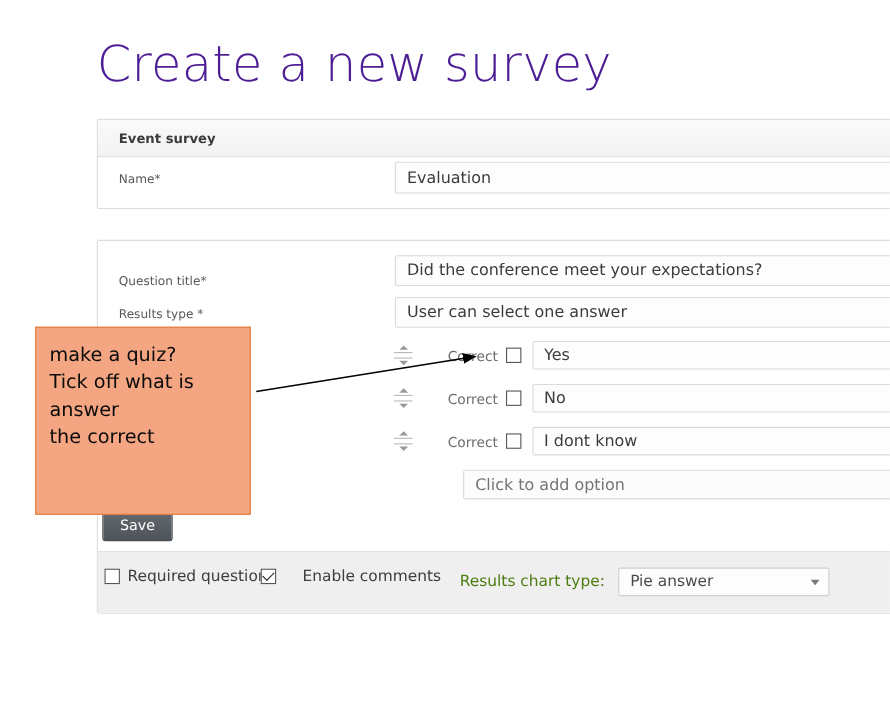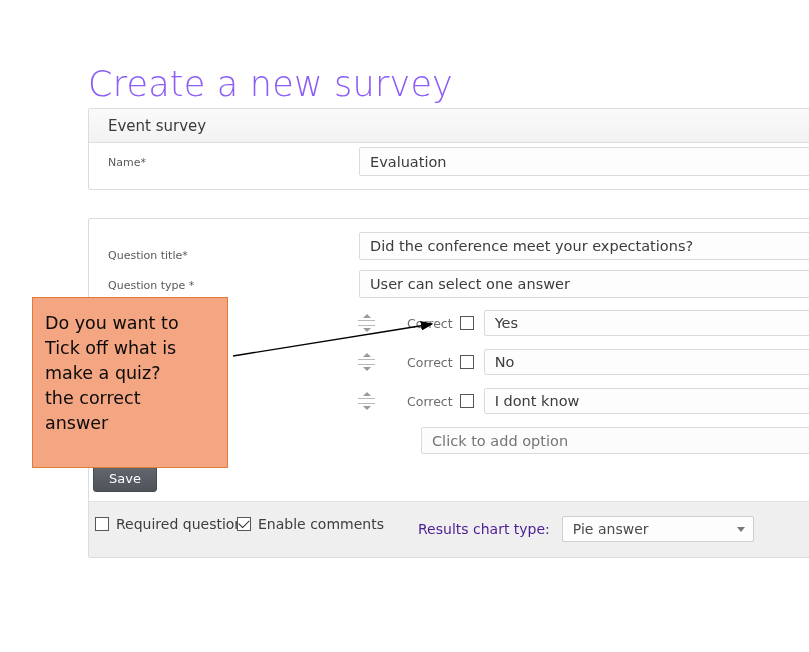--- a/index.html
+++ b/index.html
@@ -18,26 +18,25 @@
     position: relative;
     width: 809px;
     height: 652px;
   }
 
   
   .page-title {
     position: absolute;
     left: 88px;
     top: 32px;
-    font-size: 35px;
+    font-size: 45px;
     font-weight: 300;
-    color: #8b5cf6;
+    color: #4c1d95;
     letter-spacing: 0.2px;
     white-space: nowrap;
-    margin-top: 32px;
   }
 
   
   .panel {
     position: absolute;
     left: 88px;
     width: 760px;            
     background: #ffffff;
     border: 1px solid #dcdcdc;
     border-radius: 2px;
@@ -49,22 +48,22 @@
   .panel-header {
     height: 34px;
     background: linear-gradient(#fafafa, #f2f2f2);
     border-bottom: 1px solid #dddddd;
     box-sizing: border-box;
     display: flex;
     align-items: center;
     padding-left: 19px;
   }
   .panel-header-title {
-    font-size: 15px;
-    font-weight: normal;
+    font-size: 12px;
+    font-weight: bold;
     color: #3b3b3b;
   }
   .panel-body {
     position: relative;
     height: calc(100% - 34px);
   }
   .panel-question .panel-body { height: 100%; }
 
   
   .form-label {
@@ -216,23 +215,23 @@
   .footer-item {
     position: absolute;
     display: flex;
     align-items: center;
     font-size: 14px;
     color: #3d3d3f;
     white-space: nowrap;
   }
   .footer-item .cbox { margin-right: 7px; }
   .f-required { left: 6px; top: 14px; }
-  .f-comments { left: 148px; top: 14px; }
+  .f-comments { left: 148px; top: 14px; gap: 17px; }
   .f-charttype { left: 329px; top: 14px; }
-  .f-charttype .lbl { margin-right: 12px; color: #4c1d95; }
+  .f-charttype .lbl { margin-right: 12px; color: #4d7c0f; }
 
   .select-box {
     width: 192px;
     height: 26px;
     box-sizing: border-box;
     background: #fdfdfd;
     border: 1px solid #cfcfcf;
     border-radius: 2px;
     display: flex;
     align-items: center;
@@ -292,21 +291,21 @@
       <input class="text-input inp-name" type="text" value="Evaluation" style="">
     </div>
   </div>
 
   <div class="panel panel-question">
     <div class="panel-body">
 
       <div class="form-label lbl-qtitle">Question title*</div>
       <input class="text-input inp-qtitle" type="text" value="Did the conference meet your expectations?" style="">
 
-      <div class="form-label lbl-qtype">Question type *</div>
+      <div class="form-label lbl-qtype">Results type *</div>
       <input class="text-input inp-qtype" type="text" value="User can select one answer" style="">
 
       <div class="option-row opt-row-1">
         <div class="sort-handle">
           <div class="tri up"></div>
           <div class="bar"></div>
           <div class="bar"></div>
           <div class="tri down"></div>
         </div>
         <span class="correct-label">Correct</span>
@@ -368,20 +367,19 @@
   <svg class="callout-arrow-svg" viewBox="0 0 240 70">
     <defs>
       <marker id="arrowhead" markerWidth="9" markerHeight="7" refX="8" refY="3.5" orient="auto">
         <polygon points="0 0, 9 3.5, 0 7" fill="#000000"></polygon>
       </marker>
     </defs>
     <line x1="13" y1="51" x2="212" y2="19" stroke="#000000" stroke-width="1.4" marker-end="url(#arrowhead)"></line>
   </svg>
 
   <div class="callout">
-    <div>Do you want to</div>
+    <div>make a quiz?</div>
     <div>Tick off what is</div>
-    <div>make a quiz?</div>
+    <div>answer</div>
     <div>the correct</div>
-    <div>answer</div>
   </div>
 
 </div>
 
 </body></html>

